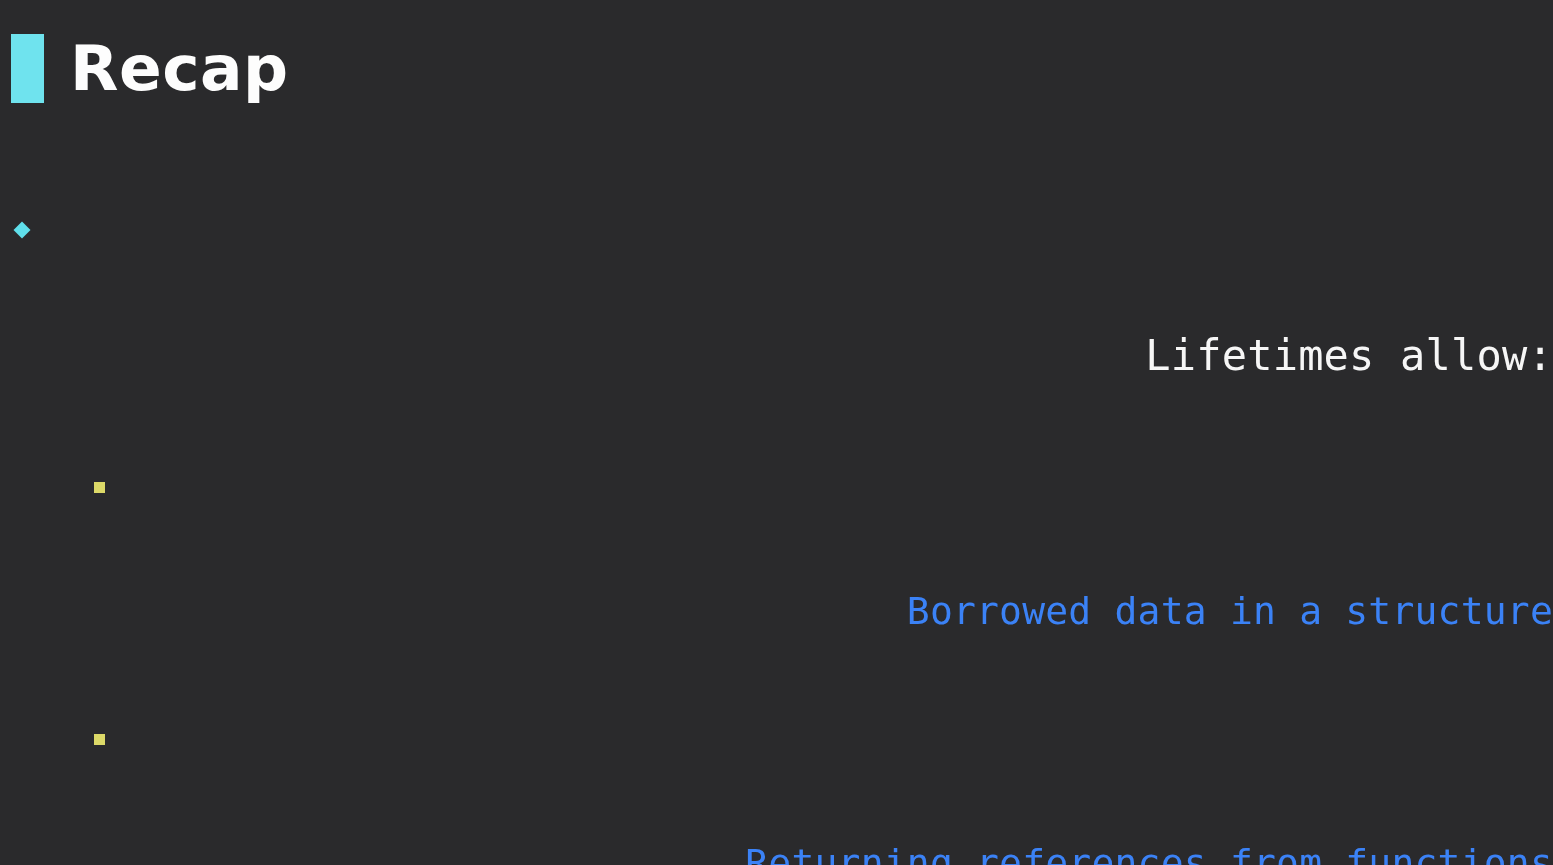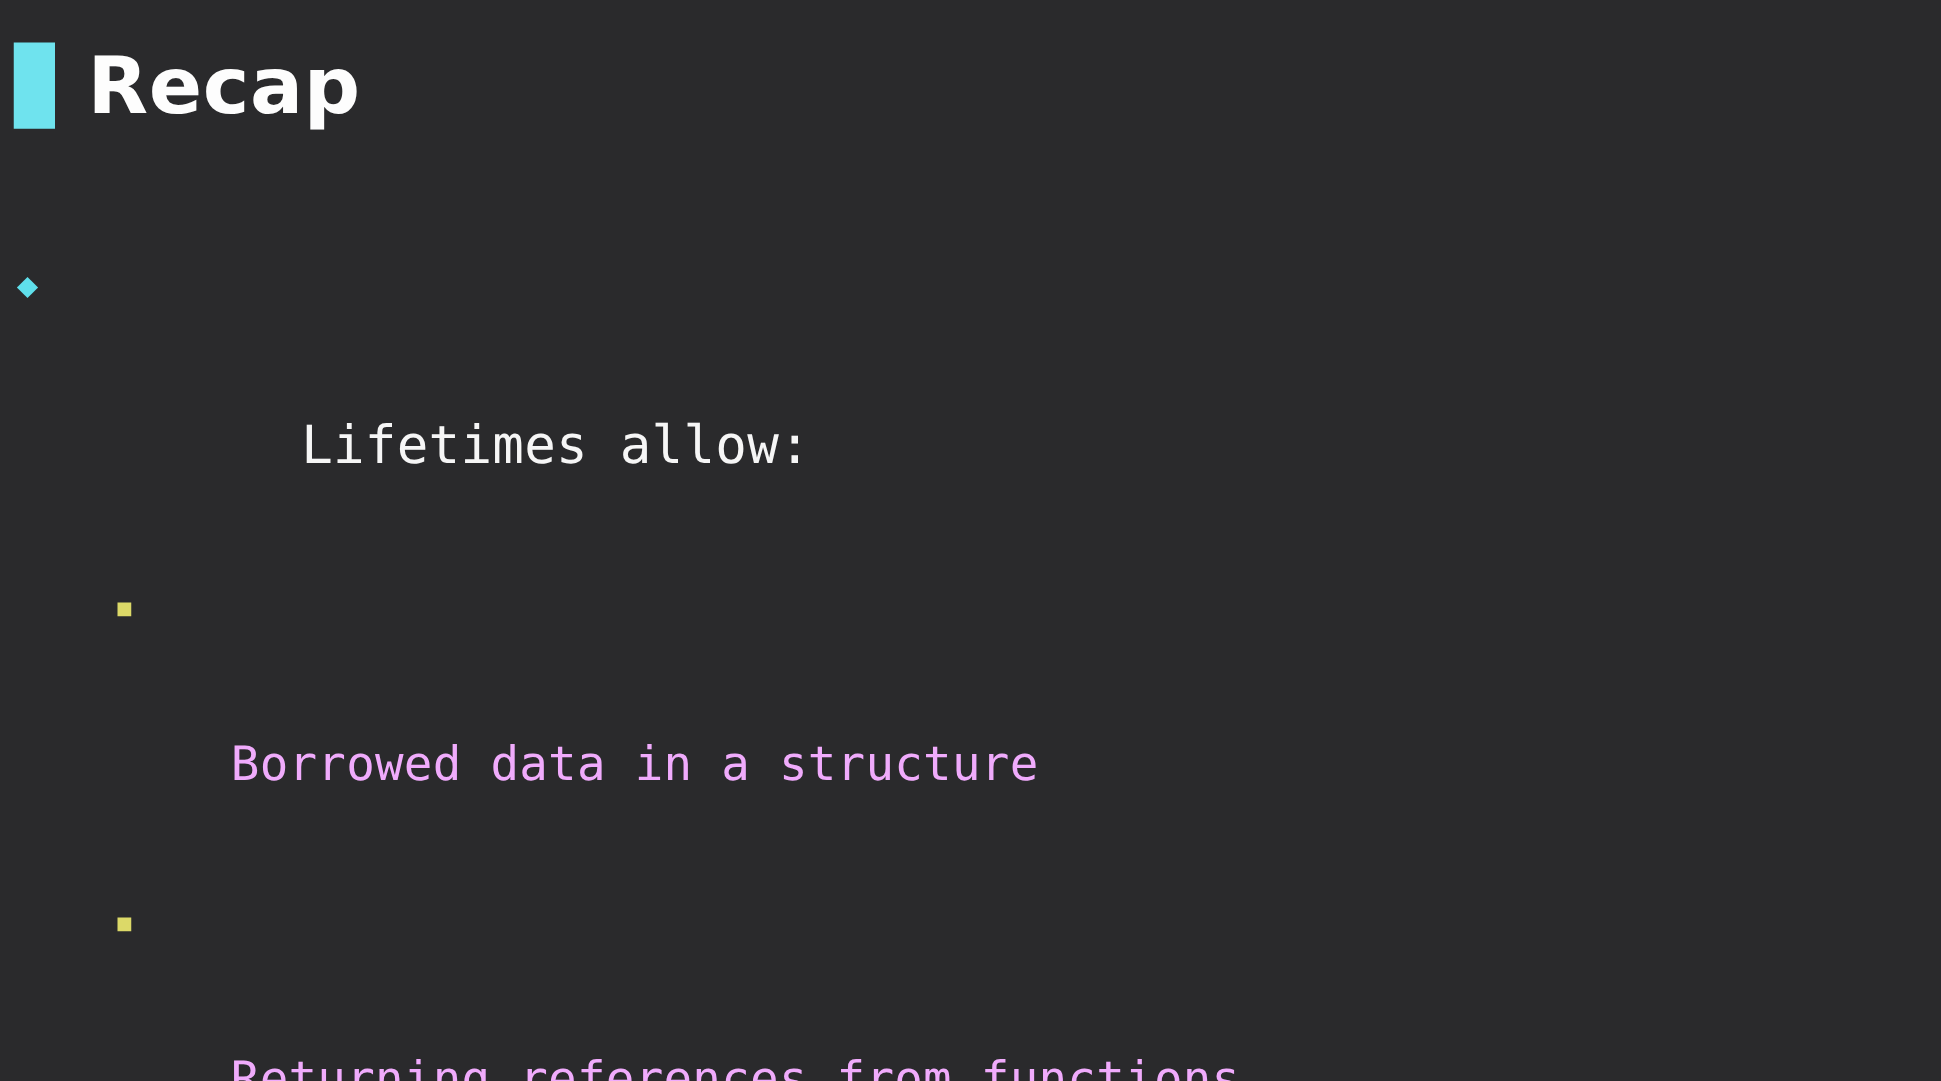--- a/index.html
+++ b/index.html
@@ -12,20 +12,21 @@
     background: #2a2a2c;
     font-family: "DejaVu Sans Mono", monospace;
     overflow: hidden;
   }
   .slide {
     position: relative;
     width: 1248px;
     height: 865px;
     background: #2a2a2c;
     box-sizing: border-box;
+    text-align: right;
   }
 
   
   .title-row {
     position: absolute;
     left: 0;
     top: 16px;
     display: flex;
     align-items: center;
     height: 104px;
@@ -76,21 +77,21 @@
     background: #5fdfeb;
     transform: rotate(45deg);
   }
 
   .sub-list {
     margin: 0;
     padding: 0;
   }
   .bullet-l2 {
     position: relative;
-    color: #f0abfc;
+    color: #3b82f6;
     font-family: "DejaVu Sans Mono", monospace;
     font-size: 38px;
     line-height: 62px;
     letter-spacing: 0.2px;
     white-space: pre-wrap;
   }
   .bullet-l2 .marker {
     position: absolute;
     left: 94px;
     top: 26px;

